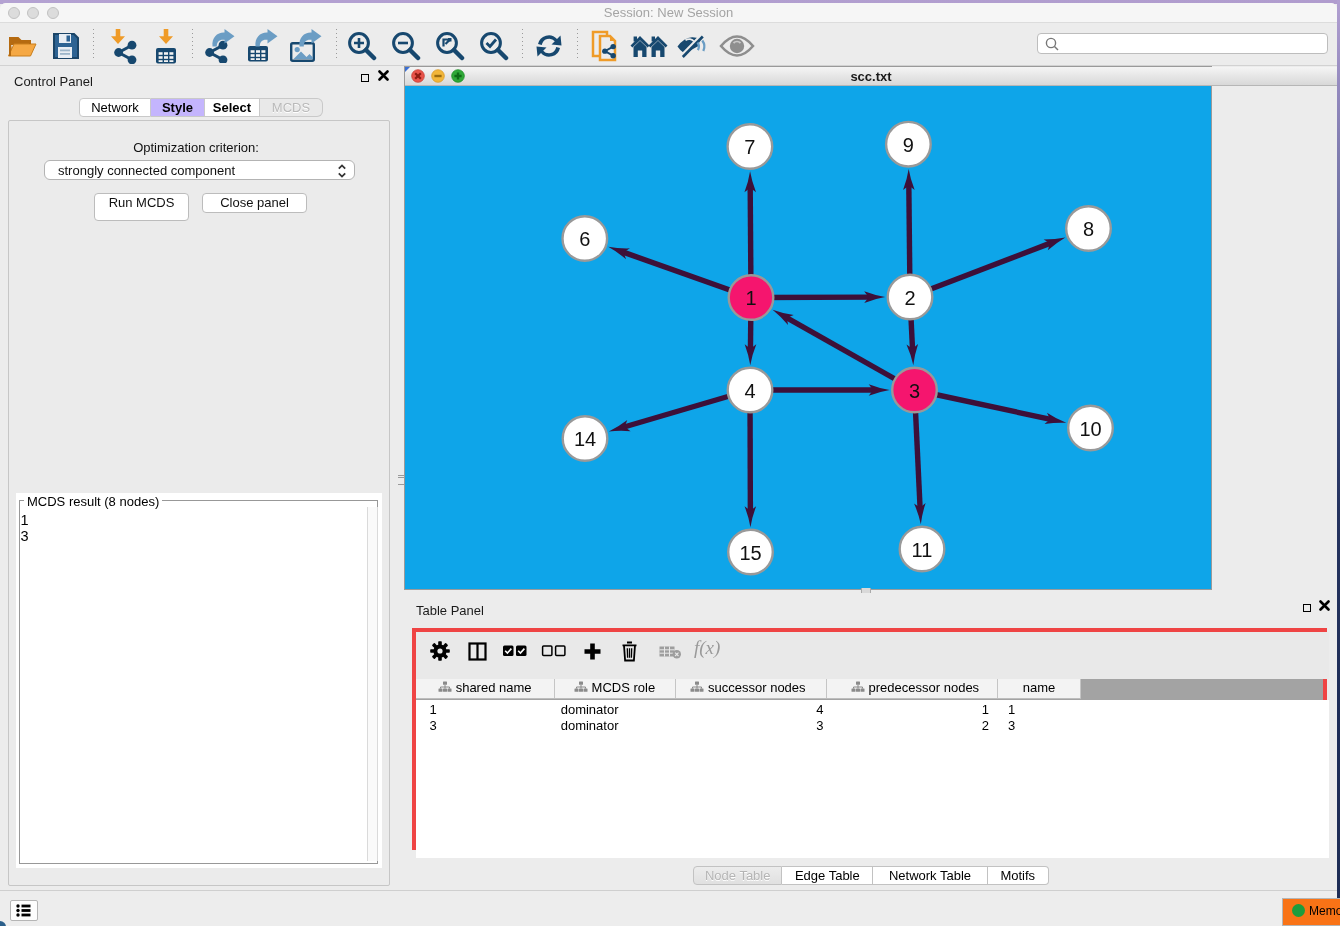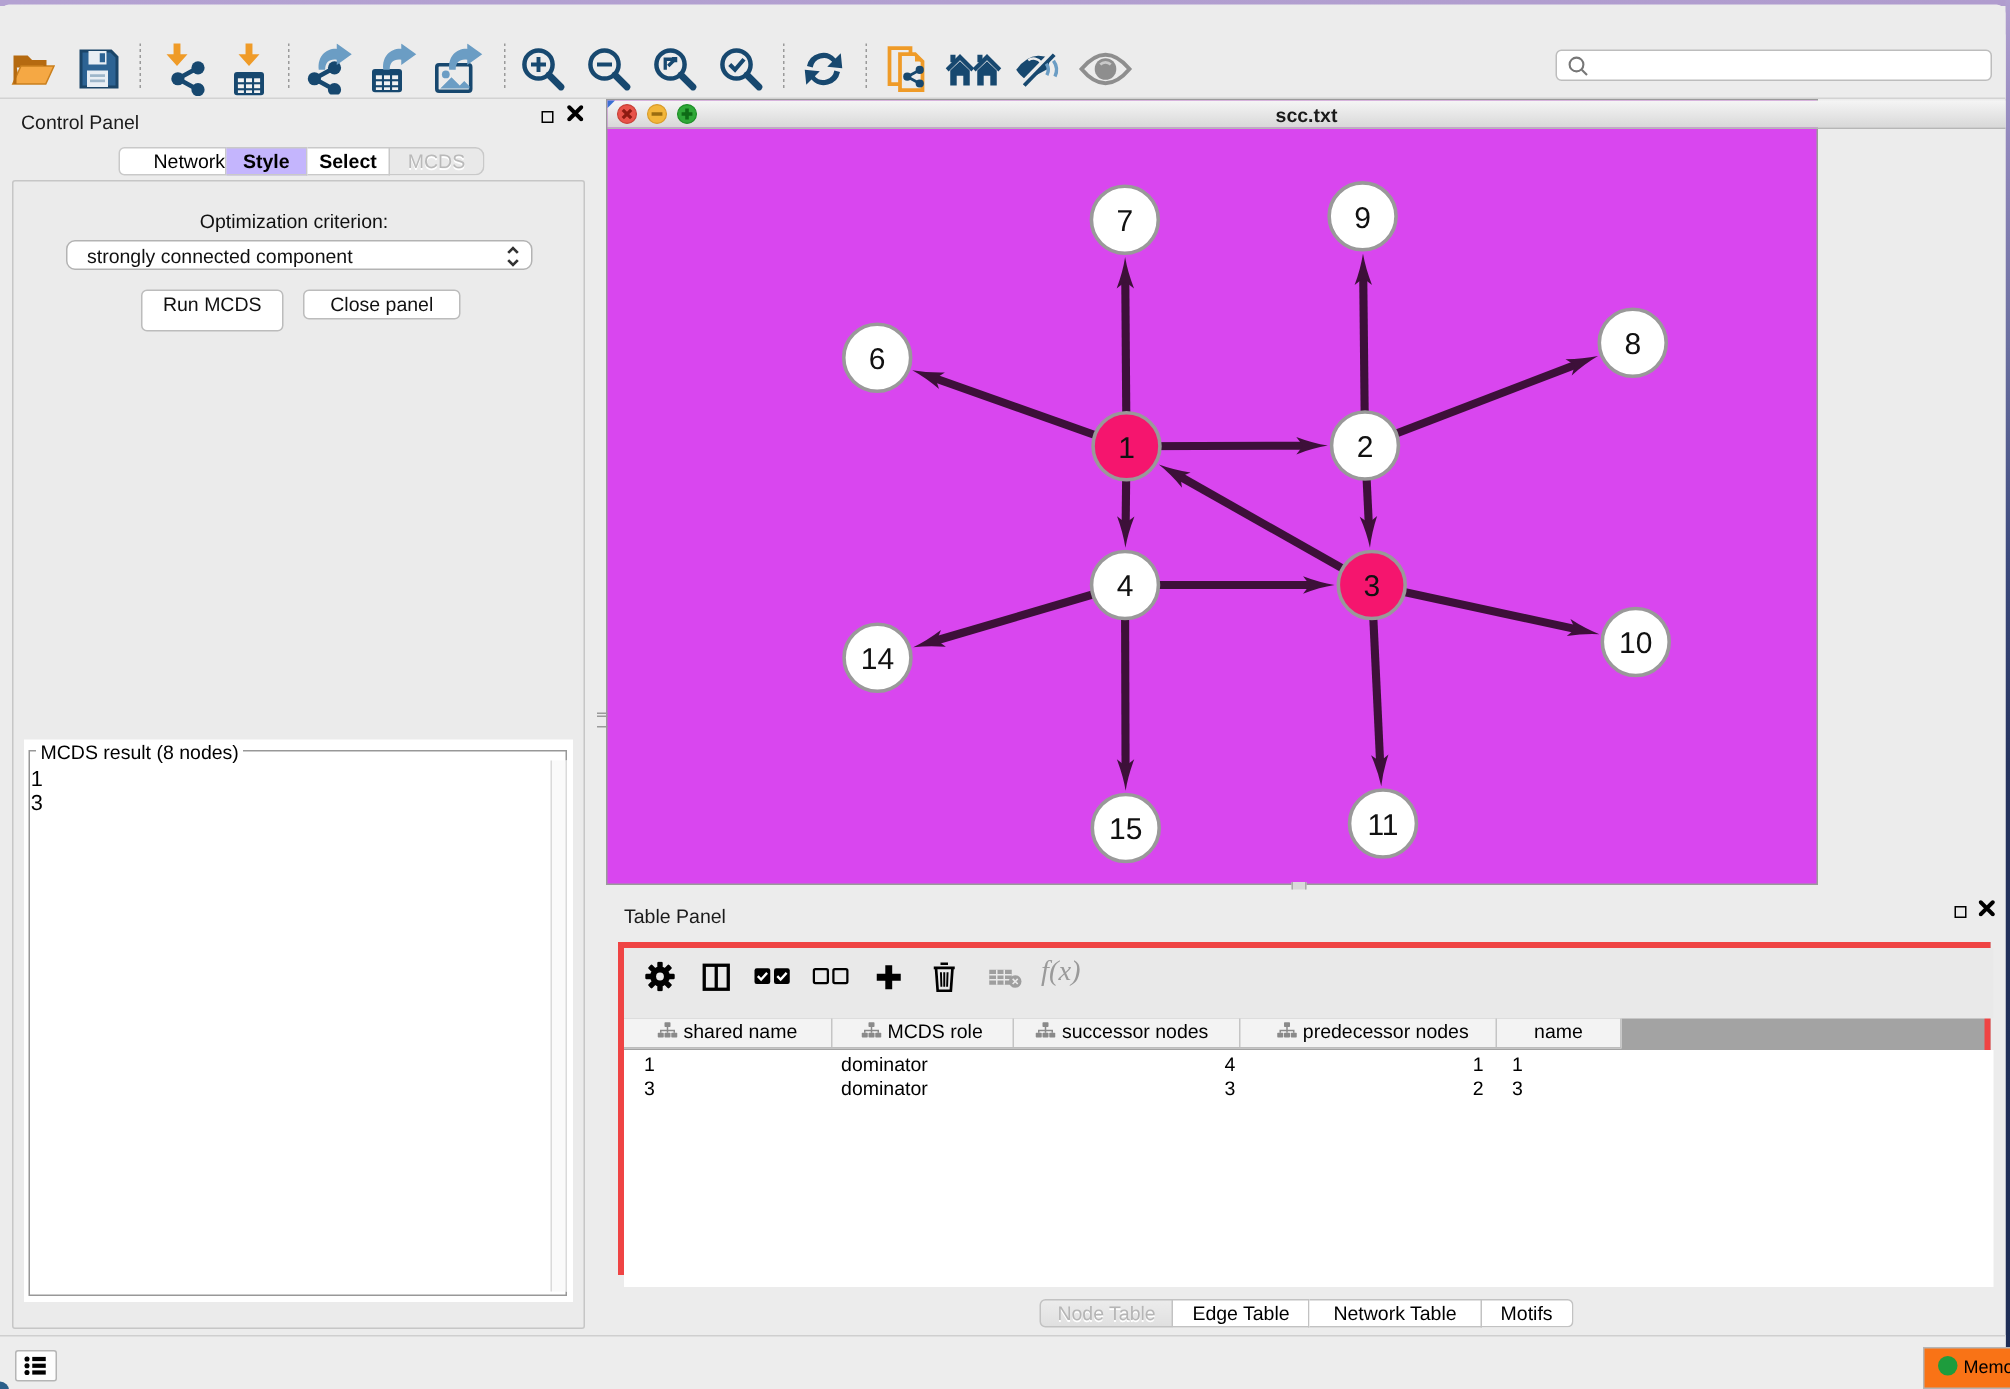--- a/index.html
+++ b/index.html
@@ -8,20 +8,26 @@
   .abs { position:absolute; }
 </style>
 </head>
 <body>
 
 <div class="abs" style="left:0;top:0;width:1340px;height:4px;background:linear-gradient(90deg,#b4a2d2,#b09cce);"></div>
 <div class="abs" style="right:0;top:0;width:3px;height:926px;background:linear-gradient(#b2a0d1 0%,#9288bd 10%,#6a6fa0 25%,#3c4a7e 40%,#25335f 55%,#1f2e58 75%,#1d2c55 100%);"></div>
 
 <div class="abs" id="win" style="left:0;top:3px;width:1337px;height:923px;background:#ececec;border-radius:6px 6px 0 0;">
 
+  <div class="abs" style="left:0;top:0;width:1337px;height:20px;background:#f6f6f6;border-bottom:1px solid #dcdcdc;border-radius:6px 6px 0 0;">
+    <div class="abs" style="left:8px;top:4px;width:12px;height:12px;border-radius:50%;background:#dcdcdc;border:1px solid #c2c2c2;"></div>
+    <div class="abs" style="left:27px;top:4px;width:12px;height:12px;border-radius:50%;background:#dcdcdc;border:1px solid #c2c2c2;"></div>
+    <div class="abs" style="left:47px;top:4px;width:12px;height:12px;border-radius:50%;background:#dcdcdc;border:1px solid #c2c2c2;"></div>
+    <div class="abs" style="left:0;top:2px;width:1337px;text-align:center;font-size:13px;color:#a4a4a4;">Session: New Session</div>
+  </div>
 
   <div class="abs" id="toolbar" style="left:0;top:20px;width:1337px;height:43px;background:#ececec;border-bottom:1px solid #d2d2d2;">
       <div class="abs" style="left:93px;top:6px;width:1px;height:31px;background:repeating-linear-gradient(#9a9a9a 0 1.5px, transparent 1.5px 4px);"></div>
       <div class="abs" style="left:192px;top:6px;width:1px;height:31px;background:repeating-linear-gradient(#9a9a9a 0 1.5px, transparent 1.5px 4px);"></div>
       <div class="abs" style="left:336px;top:6px;width:1px;height:31px;background:repeating-linear-gradient(#9a9a9a 0 1.5px, transparent 1.5px 4px);"></div>
       <div class="abs" style="left:522px;top:6px;width:1px;height:31px;background:repeating-linear-gradient(#9a9a9a 0 1.5px, transparent 1.5px 4px);"></div>
       <div class="abs" style="left:577px;top:6px;width:1px;height:31px;background:repeating-linear-gradient(#9a9a9a 0 1.5px, transparent 1.5px 4px);"></div>
       <svg width="32" height="32" viewBox="0 0 32 32" style="position:absolute;left:6px;top:6.5px;">
     <path d="M4 8 h8 l3 3 h9 v4 h-20 z" fill="#b56a10"></path>
     <path d="M4 8 v18 h3 l-0 0 z" fill="#b56a10"></path>
@@ -172,21 +178,21 @@
     </div>
 
   <div class="abs" id="cpanel" style="left:0;top:63px;width:392px;height:824px;">
     <div class="abs" style="left:14px;top:8px;font-size:13px;color:#1b1b1b;">Control Panel</div>
     <div class="abs" style="left:361px;top:8px;width:8px;height:8px;border:1.5px solid #000;"></div>
     <svg class="abs" style="left:378px;top:4px;" width="11" height="11" viewBox="0 0 11 11">
         <path d="M1.5 1.5 L9.5 9.5 M9.5 1.5 L1.5 9.5" stroke="#000" stroke-width="2.6" stroke-linecap="round"></path>
       </svg>
 
     <div class="abs" id="ctabs" style="left:79px;top:32px;height:19px;">
-        <div class="abs" style="left: 0px; top: 0px; width: 72px; height: 19px; background: rgb(255, 255, 255); border-radius: 4px 0px 0px 4px; border: 1px solid rgb(201, 201, 201); text-align: right; font-size: 13px; line-height: 18px; color: rgb(0, 0, 0);">Network</div>
+        <div class="abs" style="left: 0px; top: 0px; width: 72px; height: 19px; background: rgb(255, 255, 255); border-radius: 4px 0px 0px 4px; border: 1px solid rgb(201, 201, 201); text-align: center; font-size: 13px; line-height: 18px; color: rgb(0, 0, 0);">Network</div>
         <div class="abs" style="left: 72px; top: 0px; width: 54px; height: 19px; background: #c4b5fd; border-top: 1px solid rgb(201, 201, 201); border-right: 1px solid rgb(201, 201, 201); border-bottom: 1px solid rgb(201, 201, 201); border-image: initial; border-left: none; text-align: center; font-size: 13px; line-height: 18px; color: rgb(0, 0, 0); font-weight: bold;">Style</div>
         <div class="abs" style="left: 126px; top: 0px; width: 55px; height: 19px; background: rgb(255, 255, 255); border-top: 1px solid rgb(201, 201, 201); border-right: 1px solid rgb(201, 201, 201); border-bottom: 1px solid rgb(201, 201, 201); border-image: initial; border-left: none; text-align: center; font-size: 13px; line-height: 18px; color: rgb(0, 0, 0); font-weight: bold;">Select</div>
         <div class="abs" style="left: 181px; top: 0px; width: 63px; height: 19px; background: rgb(233, 233, 233); border-radius: 0px 6px 6px 0px; border-top: 1px solid rgb(201, 201, 201); border-right: 1px solid rgb(201, 201, 201); border-bottom: 1px solid rgb(201, 201, 201); border-image: initial; border-left: none; text-align: center; font-size: 13px; line-height: 18px; color: rgb(185, 185, 185); text-shadow: rgb(255, 255, 255) 0px 1px 0px;">MCDS</div>
       </div>
 
     <div class="abs" style="left:8px;top:54px;width:382px;height:766px;border:1px solid #c6c6c6;border-radius:2px;background:#ebebeb;"></div>
     <div class="abs" style="left:44px;top:94px;width:311px;height:20px;background:#fff;border:1px solid #b3b3b3;border-radius:6px;">
       <div class="abs" style="left:13px;top:2px;font-size:13px;color:#111;">strongly connected component</div>
       <svg class="abs" style="right:6px;top:2px;" width="12" height="16" viewBox="0 0 12 16">
         <path d="M2.8 5.6 L6 2.4 L9.2 5.6" fill="none" stroke="#333" stroke-width="1.8"></path>
@@ -199,21 +205,21 @@
     <div class="abs" style="left:94px;top:127px;width:95px;height:28px;background:#fff;border:1px solid #bcbcbc;border-radius:4px;text-align:center;font-size:13px;color:#111;line-height:18px;">Run MCDS</div>
     <div class="abs" style="left:202px;top:127px;width:105px;height:20px;background:#fff;border:1px solid #bcbcbc;border-radius:4px;text-align:center;font-size:13px;color:#111;line-height:18px;">Close panel</div>
 
     <div class="abs" style="left:16px;top:426.5px;width:366px;height:375px;background:#fff;"></div>
     <div class="abs" style="left:19px;top:434px;width:359px;height:364px;border:1px solid #989898;"></div>
     <div class="abs" style="left:24px;top:428px;font-size:13px;color:#000;background:#fff;padding:0 3px;">MCDS result (8 nodes)</div>
     <div class="abs" style="left:20.5px;top:446px;font-size:14.5px;color:#000;line-height:16.2px;">1<br>3</div>
     <div class="abs" style="left:366.5px;top:440.5px;width:11.5px;height:354px;background:#fafafa;border-left:1px solid #dadada;border-right:1px solid #dadada;"></div>
   </div>
 
-  <div class="abs" id="netframe" style="left:404px;top:63px;width:808px;height:524px;border:1px solid #9a9a9a;background:#d946ef;">
+  <div class="abs" id="netframe" style="left:404px;top:63px;width:808px;height:524px;border:1px solid #9a9a9a;background:#0ea5e9;">
     <div class="abs" style="left:0;top:0;width:932px;height:19px;background:linear-gradient(#f5f5f5,#d8d8d8);border-bottom:1px solid #b6b6b6;">
       <div class="abs" style="left:0;top:2px;width:932px;text-align:center;font-size:13px;font-weight:bold;color:#1a1a1a;">scc.txt</div>
 
       <svg class="abs" style="left:6px;top:2px;" width="70" height="14" viewBox="0 0 70 14">
         <circle cx="7" cy="7" r="6.3" fill="#e8534a" stroke="#c84238" stroke-width="0.8"></circle>
         <path d="M4.2 4.2 L9.8 9.8 M9.8 4.2 L4.2 9.8" stroke="#8e1b12" stroke-width="2.2"></path>
         <circle cx="27" cy="7" r="6.3" fill="#f2b63a" stroke="#d99c2b" stroke-width="0.8"></circle>
         <path d="M3.4 7 L10.6 7" transform="translate(20,0)" stroke="#9a6c10" stroke-width="2.4"></path>
         <circle cx="47" cy="7" r="6.3" fill="#2fa838" stroke="#1f8f28" stroke-width="0.8"></circle>
         <path d="M47 3.4 L47 10.6 M43.4 7 L50.6 7" stroke="#0e6b16" stroke-width="2.4"></path>

